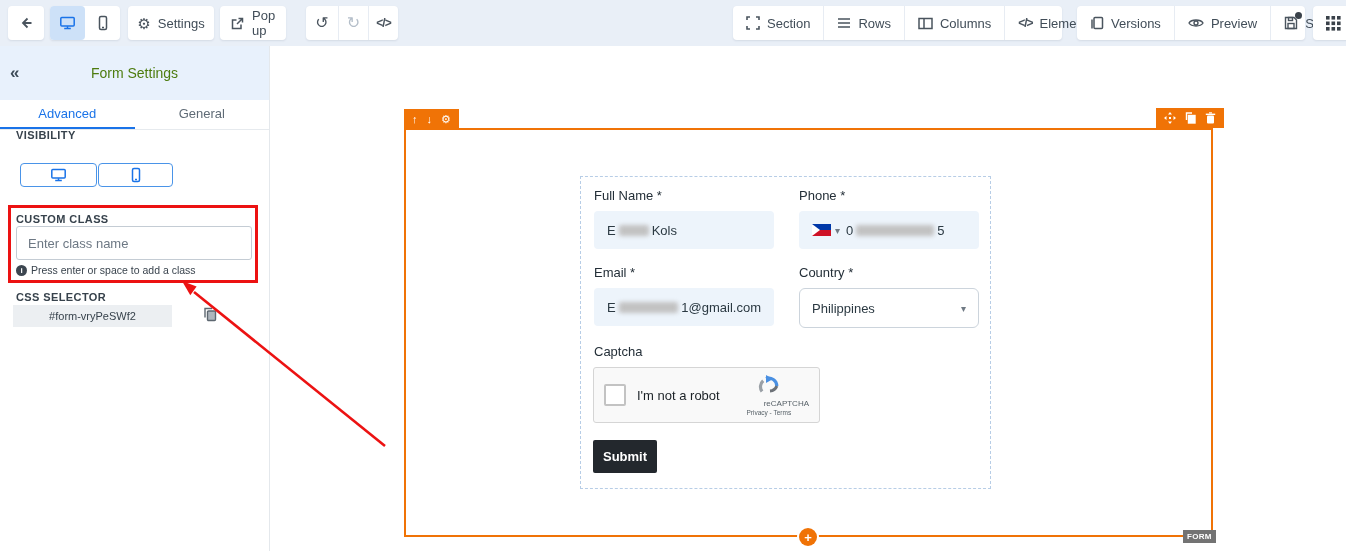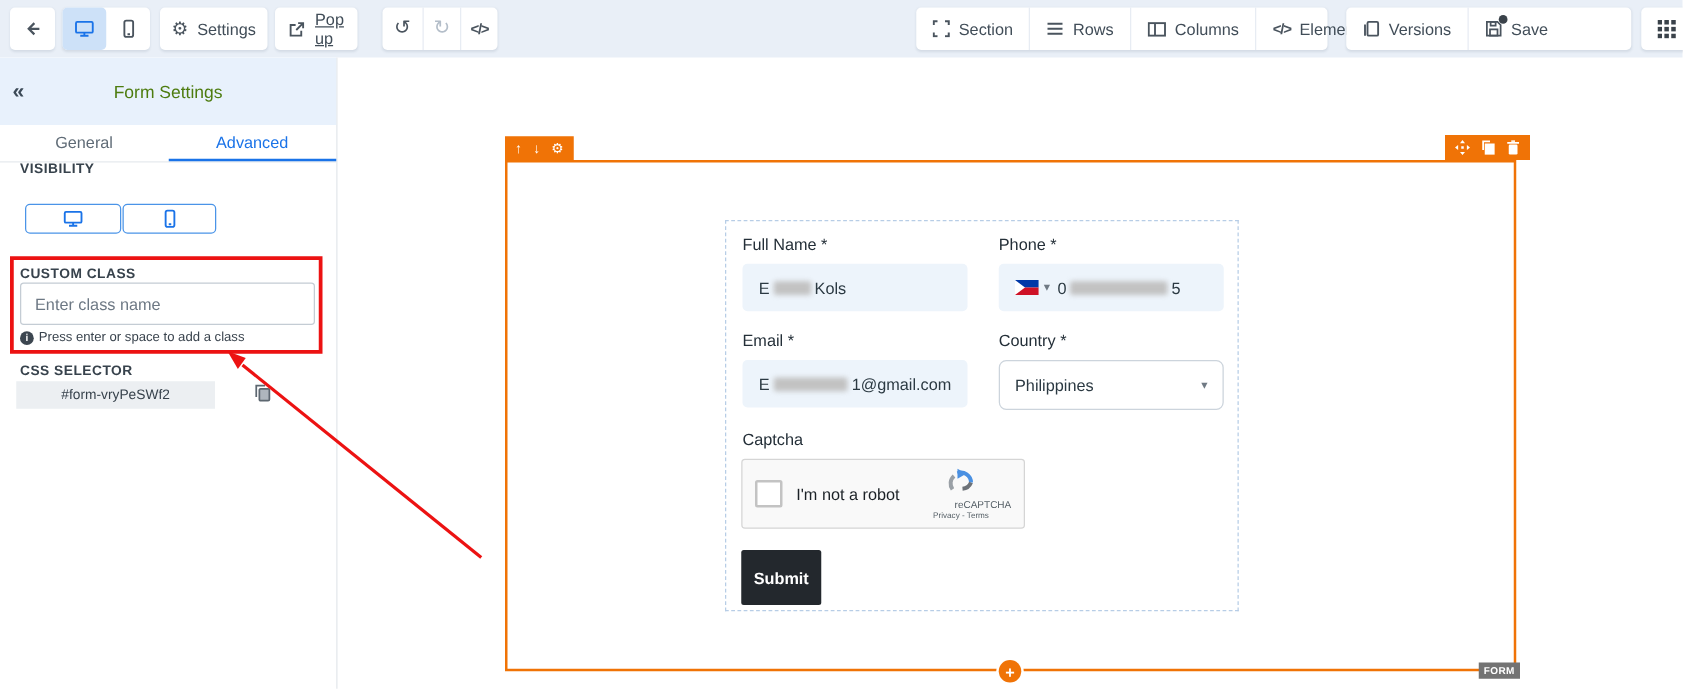--- a/index.html
+++ b/index.html
@@ -68,21 +68,21 @@
                border-radius:6px; display:flex; align-items:center; padding:0 12px; font-size:13px;
                color:#2b3942; cursor:pointer; }
   .selcaret { margin-left:auto; color:#707a84; font-size:10px; }
   .captcha { position:absolute; left:593px; top:367px; width:227px; height:56px; background:#f9f9f9;
              border:1px solid #d5d5d5; border-radius:3px; display:flex; align-items:center; padding:0 10px; }
   .cbox { width:22px; height:22px; background:#fff; border:2px solid #c3c3c3; border-radius:2px; cursor:pointer; }
   .ctext { font-size:13px; color:#1b2126; margin-left:11px; }
   .rc-col { margin-left:auto; display:flex; flex-direction:column; align-items:center; }
   .rc-brand { font-size:8px; color:#555f66; margin-top:1px;padding-left:35px; }
   .rc-links { font-size:6.5px; color:#555f66; margin-top:1px; }
-  .submitbtn { position:absolute; left:593px; top:440px; width:64px; height:44px; background:#23282d;
+  .submitbtn { position:absolute; left:593px; top:440px; width:64px; height:33px; background:#23282d;
                color:#fff; font-size:13px; font-weight:bold; border:none; border-radius:2px;
                display:flex; align-items:center; justify-content:center; cursor:pointer;
                font-family:"Liberation Sans",sans-serif; }
   .addbtn { position:absolute; left:799px; top:528px; width:18px; height:18px; border-radius:50%;
             background:#f07306; color:#fff; font-size:13px; font-weight:bold; display:flex;
             align-items:center; justify-content:center; box-shadow:0 0 0 2px #fff; cursor:pointer; z-index:4; }
   .formtag { position:absolute; left:1183px; top:530px; background:#737373; color:#fff;
              font-size:8px; font-weight:bold; padding:2px 4px; letter-spacing:.3px; z-index:4; }
   .overlay { position:absolute; left:0; top:0; width:1346px; height:551px; pointer-events:none; z-index:6; }
 </style>
@@ -118,21 +118,21 @@
     </div>
   </div>
 
   <div class="tbtn" style="left:128px; width:86px;">
     <span class="tcell" style="padding:0 10px;">
       <span class="glyph">⚙</span>
       <span>Settings</span>
     </span>
   </div>
 
-  <div class="tbtn" style="left:220px; width:66px;text-decoration:underline;">
+  <div class="tbtn" style="left:220px; width:66px;">
     <span class="tcell" style="padding:0 10px;">
       <span class="icn">
         <svg width="15" height="15" viewBox="0 0 15 15" fill="none" stroke="#4a545e" stroke-width="1.5">
             <path d="M11 8.5 V12.5 H2.5 V4 H6.5"></path>
             <path d="M8.5 2.5 H12.5 V6.5 M12.5 2.5 L7 8"></path>
           </svg>
       </span>
       <span>Pop up</span>
     </span>
   </div>
@@ -183,20 +183,29 @@
 
   <div class="tgroup" style="left:1077px; width:228px;">
     <div class="tcell">
       <span class="icn">
         <svg width="14" height="14" viewBox="0 0 14 14" fill="none" stroke="#4a545e" stroke-width="1.5">
             <rect x="4" y="1.5" width="8.5" height="11" rx="1"></rect>
             <path d="M2 3.5 V12.5"></path>
           </svg>
       </span>
       <span>Versions</span>
+    </div>
+    <div class="tcell">
+      <span class="icn">
+        <svg width="16" height="12" viewBox="0 0 16 12" fill="none" stroke="#4a545e" stroke-width="1.4">
+            <path d="M1 6 C3.5 2 12.5 2 15 6 C12.5 10 3.5 10 1 6 Z"></path>
+            <circle cx="8" cy="6" r="2"></circle>
+          </svg>
+      </span>
+      <span>Preview</span>
     </div>
     <div class="tcell">
       <span class="icn savewrap">
         <svg width="14" height="14" viewBox="0 0 14 14" fill="none" stroke="#4a545e" stroke-width="1.4">
             <path d="M1.5 1.5 H10 L12.5 4 V12.5 H1.5 Z"></path>
             <rect x="4" y="7.5" width="6" height="5"></rect>
             <rect x="4.5" y="1.5" width="4" height="3"></rect>
           </svg>
         <span class="savedot"></span>
       </span>
@@ -220,22 +229,22 @@
     </span>
   </div>
 </div>
 
 <div class="sidebar">
   <div class="sb-header">
     <span class="collapse">«</span>
     <span class="sb-title">Form Settings</span>
   </div>
   <div class="tabs">
+    <div class="tab active">Advanced</div>
     <div class="tab">General</div>
-    <div class="tab active">Advanced</div>
   </div>
 
   <div class="sb-label" style="top:83px;">VISIBILITY</div>
   <div class="visbtn" style="left:20px; width:77px;">
     <span class="icn">
       <svg width="17" height="16" viewBox="0 0 17 16" fill="none" stroke="#1a73e8" stroke-width="1.5">
           <rect x="1.8" y="2.5" width="13.4" height="8.6" rx="1"></rect>
           <path d="M8.5 11.2 V13.6 M5.2 13.6 H11.8"></path>
         </svg>
     </span>

